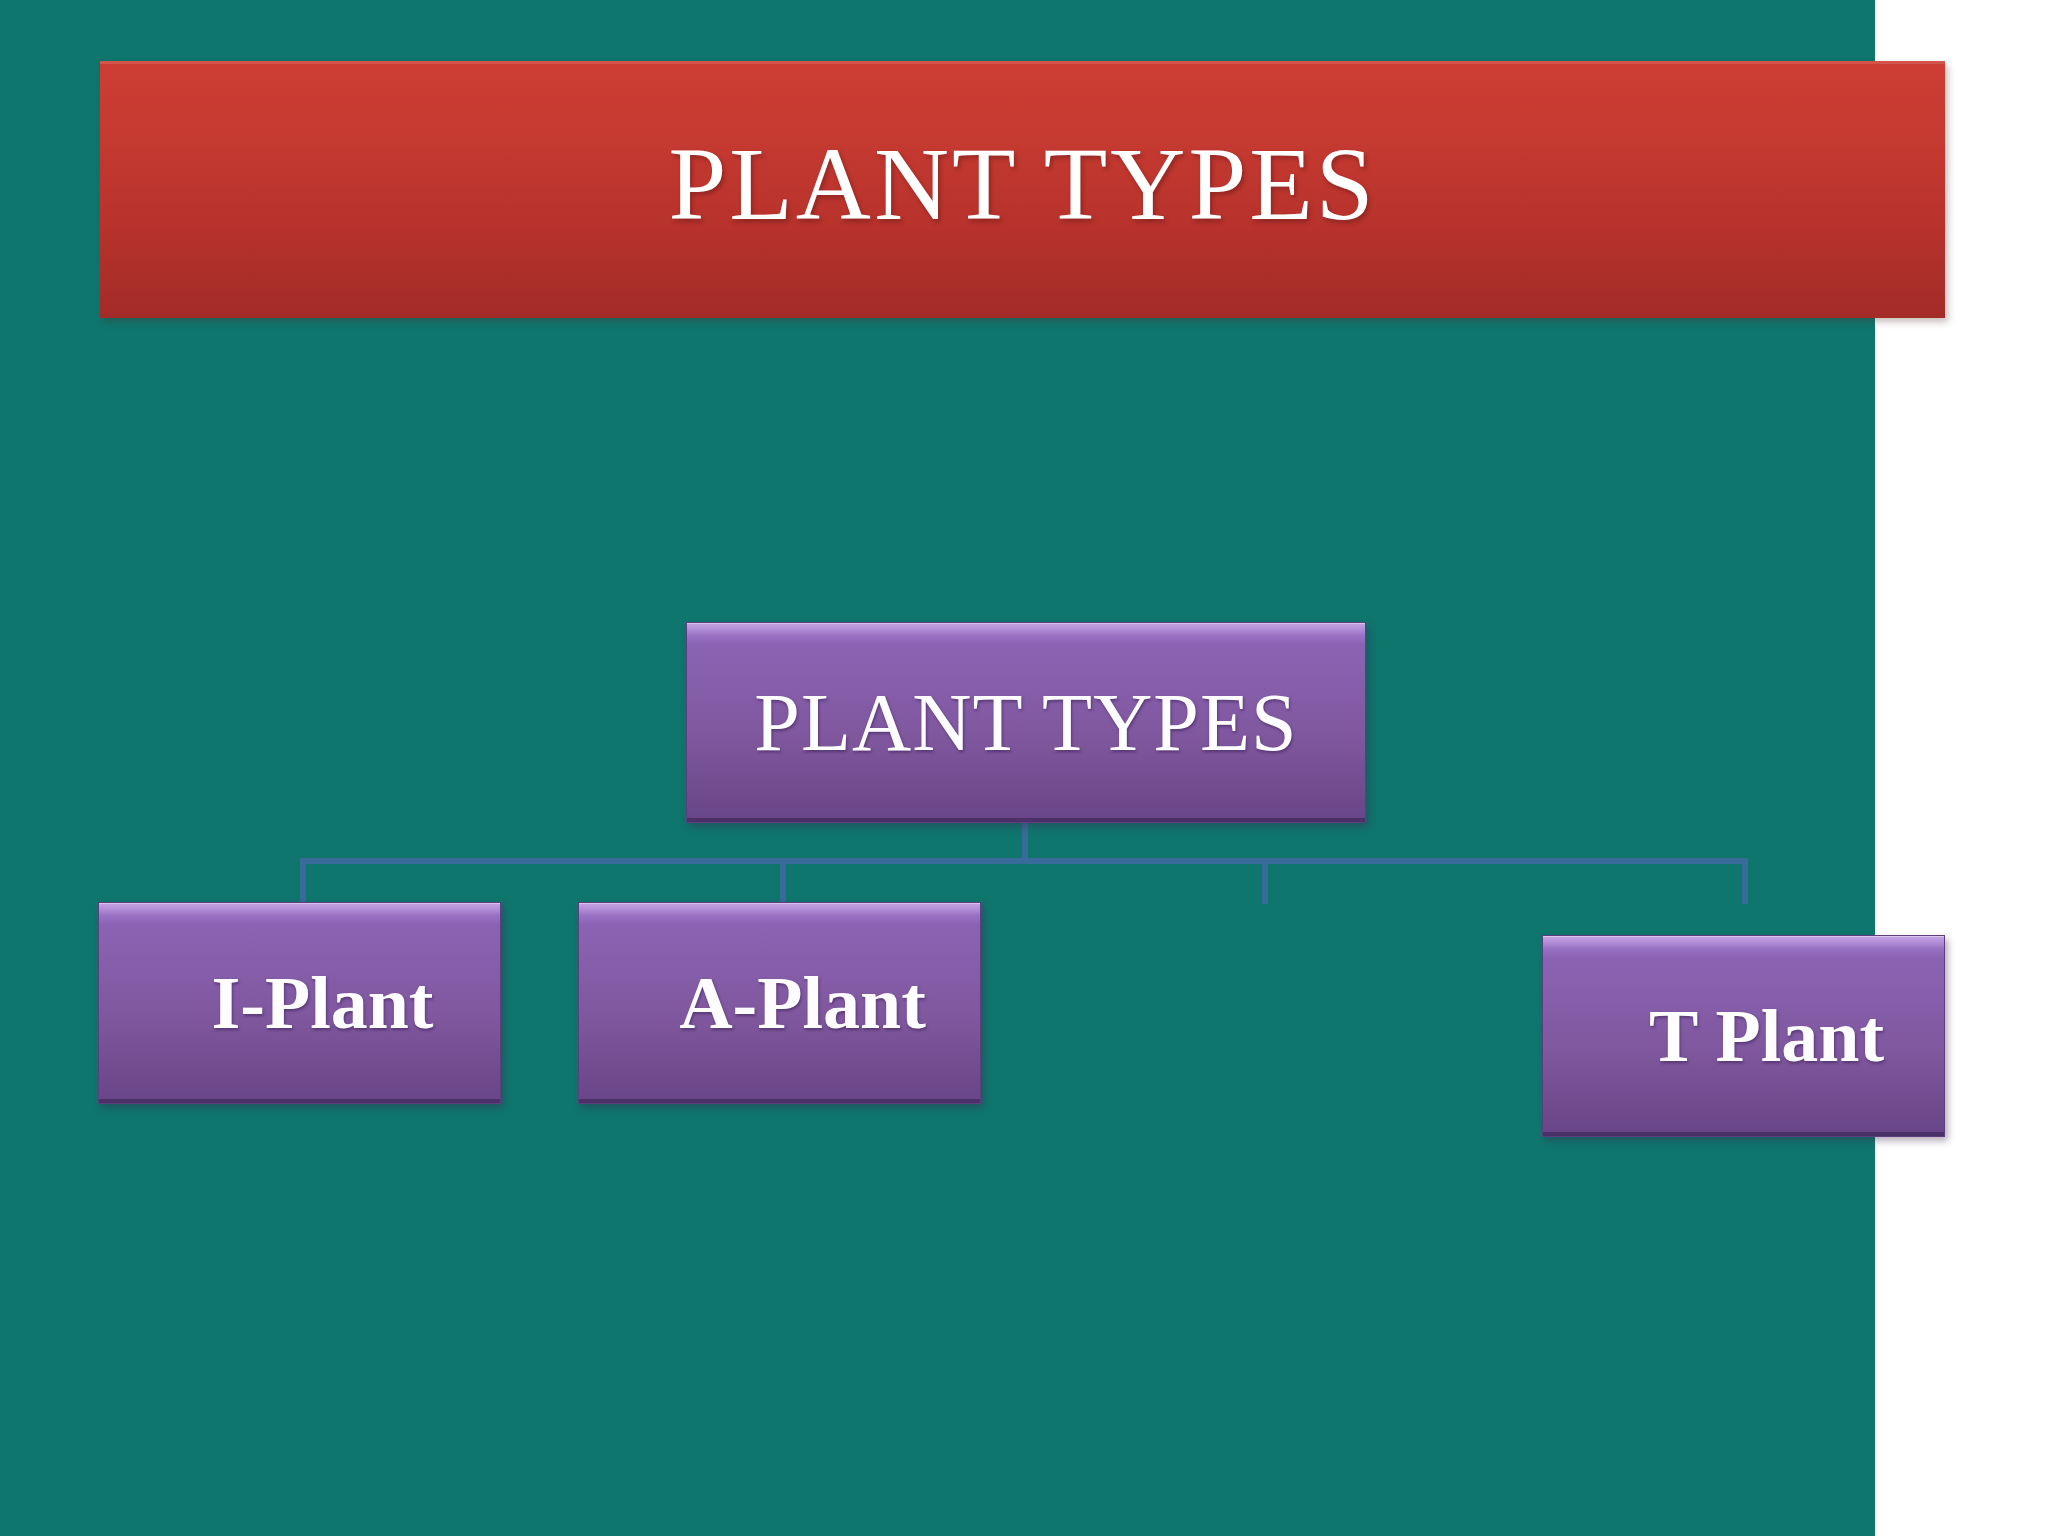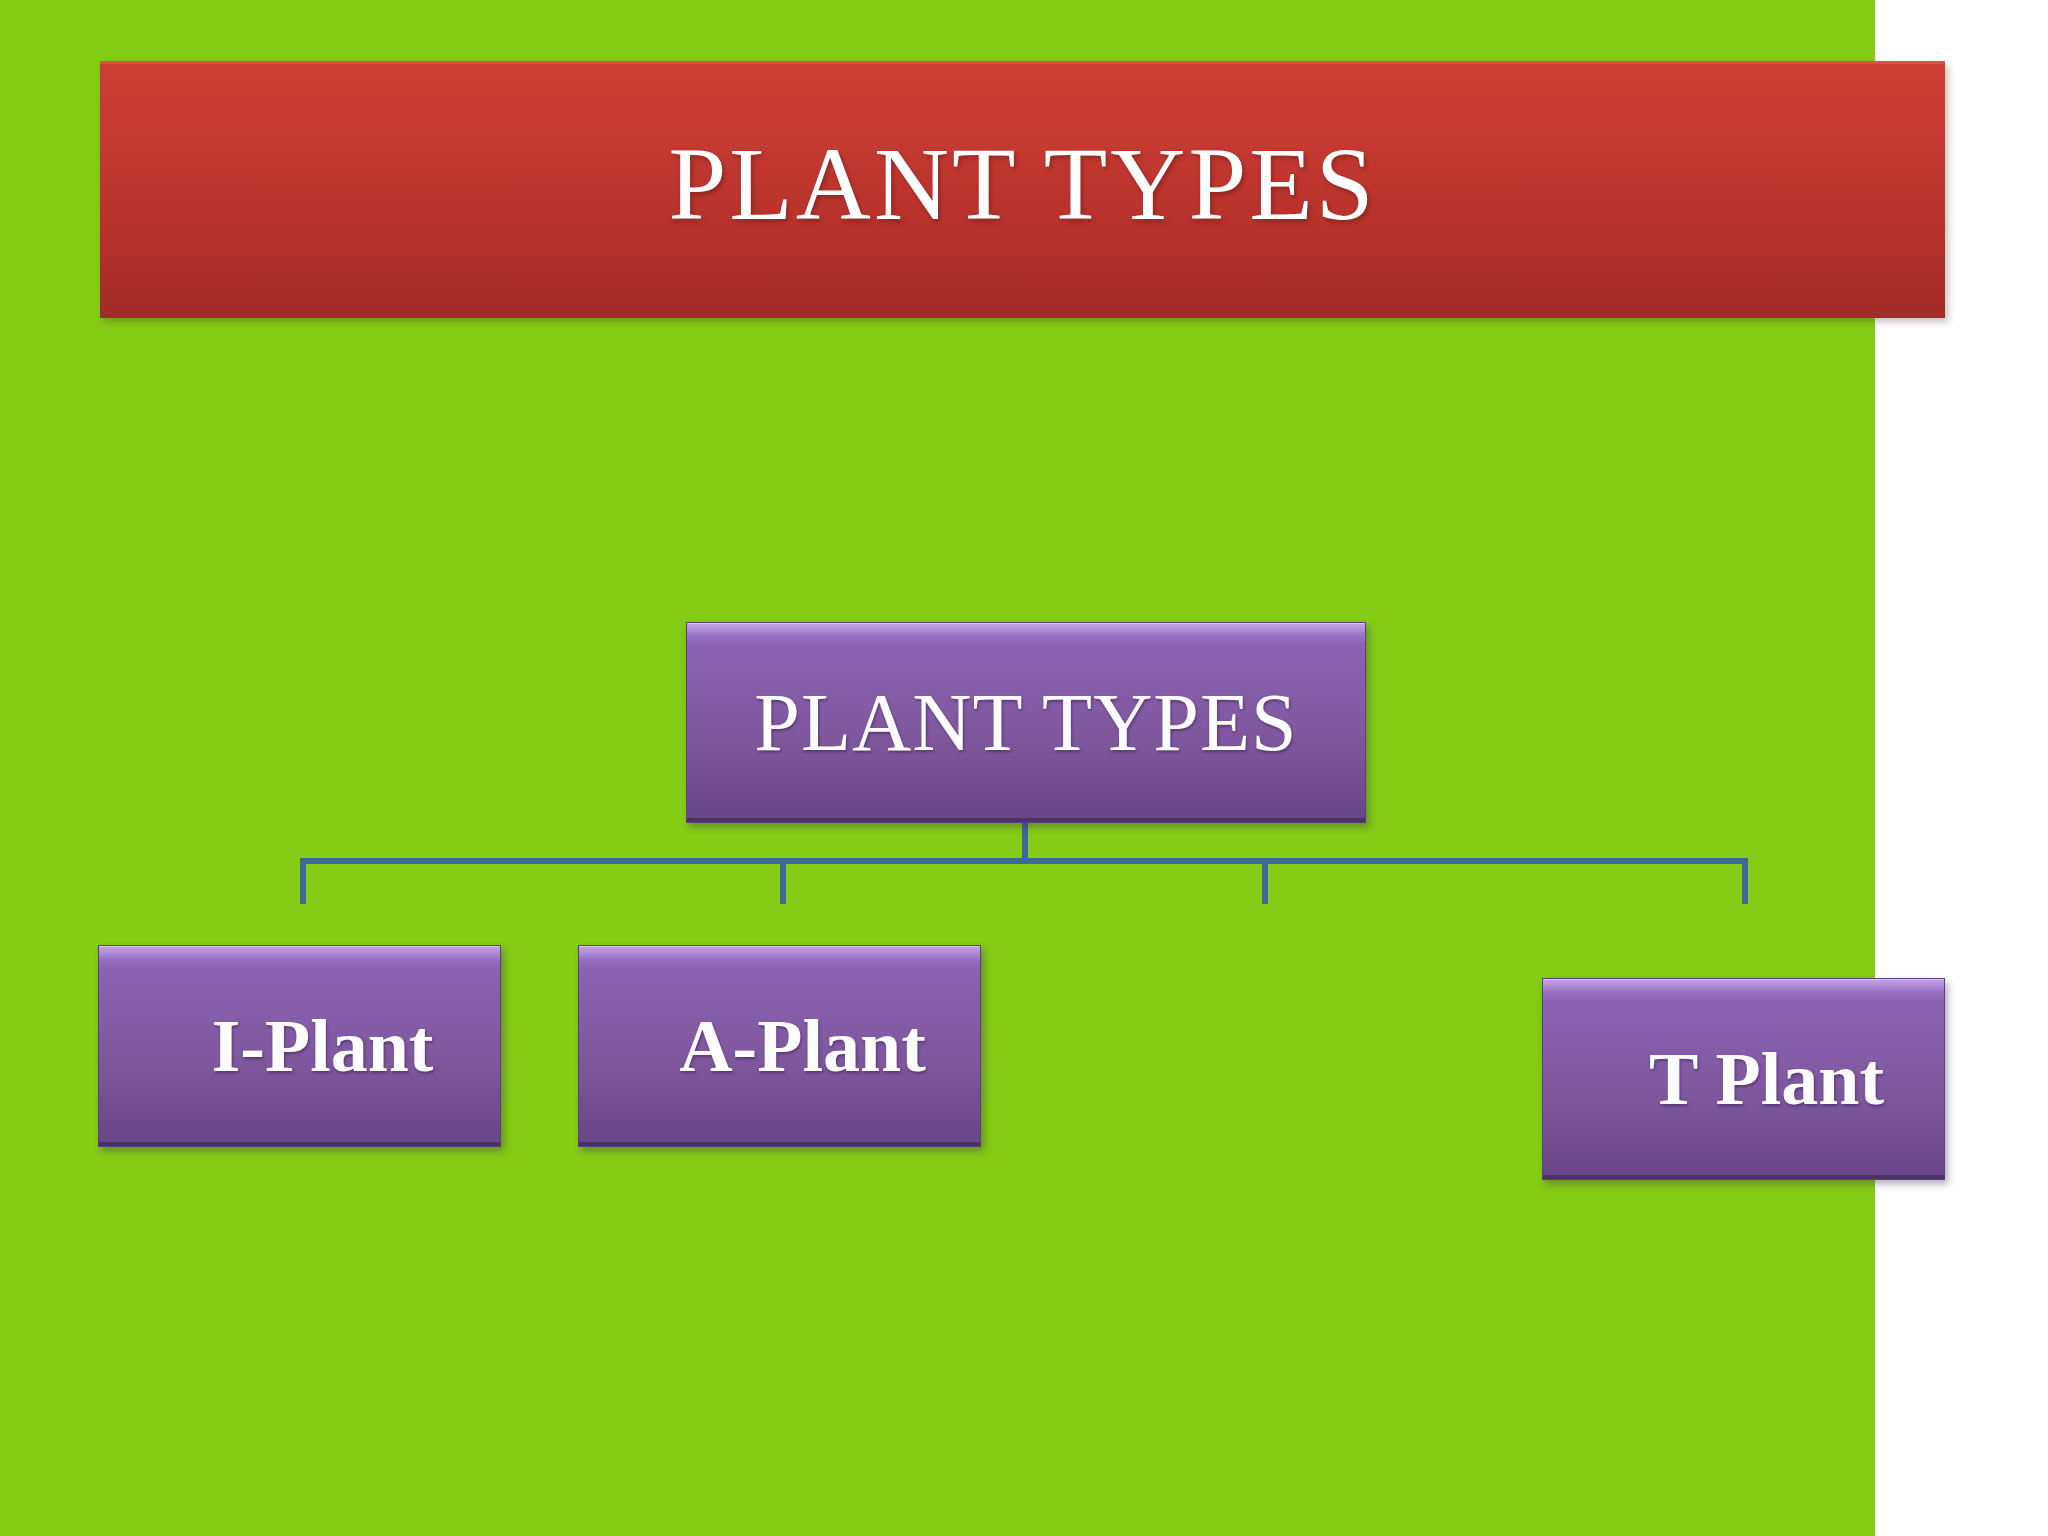--- a/index.html
+++ b/index.html
@@ -15,21 +15,21 @@
     font-family: "Liberation Serif", "DejaVu Serif", serif;
     background: #ffffff;
   }
 
   
   #slide {
     position: absolute;
     left: 0; top: 0;
     width: 1875px;
     height: 1536px;
-    background: #84cc16;
+    background: #0f766e;
   }
 
   
   .title-banner {
     position: absolute;
     left: 100px;
     top: 61px;
     width: 1845px;
     height: 257px;
     background: linear-gradient(to bottom, #cd3d33 0%, #c63a31 28%, #b8332c 62%, #a32b27 100%);
@@ -102,21 +102,21 @@
     width: 680px;
     height: 201px;
   }
   .node-root .node-label {
     font-size: 82px;
     font-weight: 400;
     letter-spacing: 1px;
   }
 
   .node-child {
-    top: 945px;
+    top: 902px;
     width: 403px;
     height: 202px;
     padding-left: 46px;
   }
   .node-child .node-label {
     font-size: 74px;
     font-weight: 700;
     letter-spacing: 0px;
   }
   .child-0 { left: 98px; }

